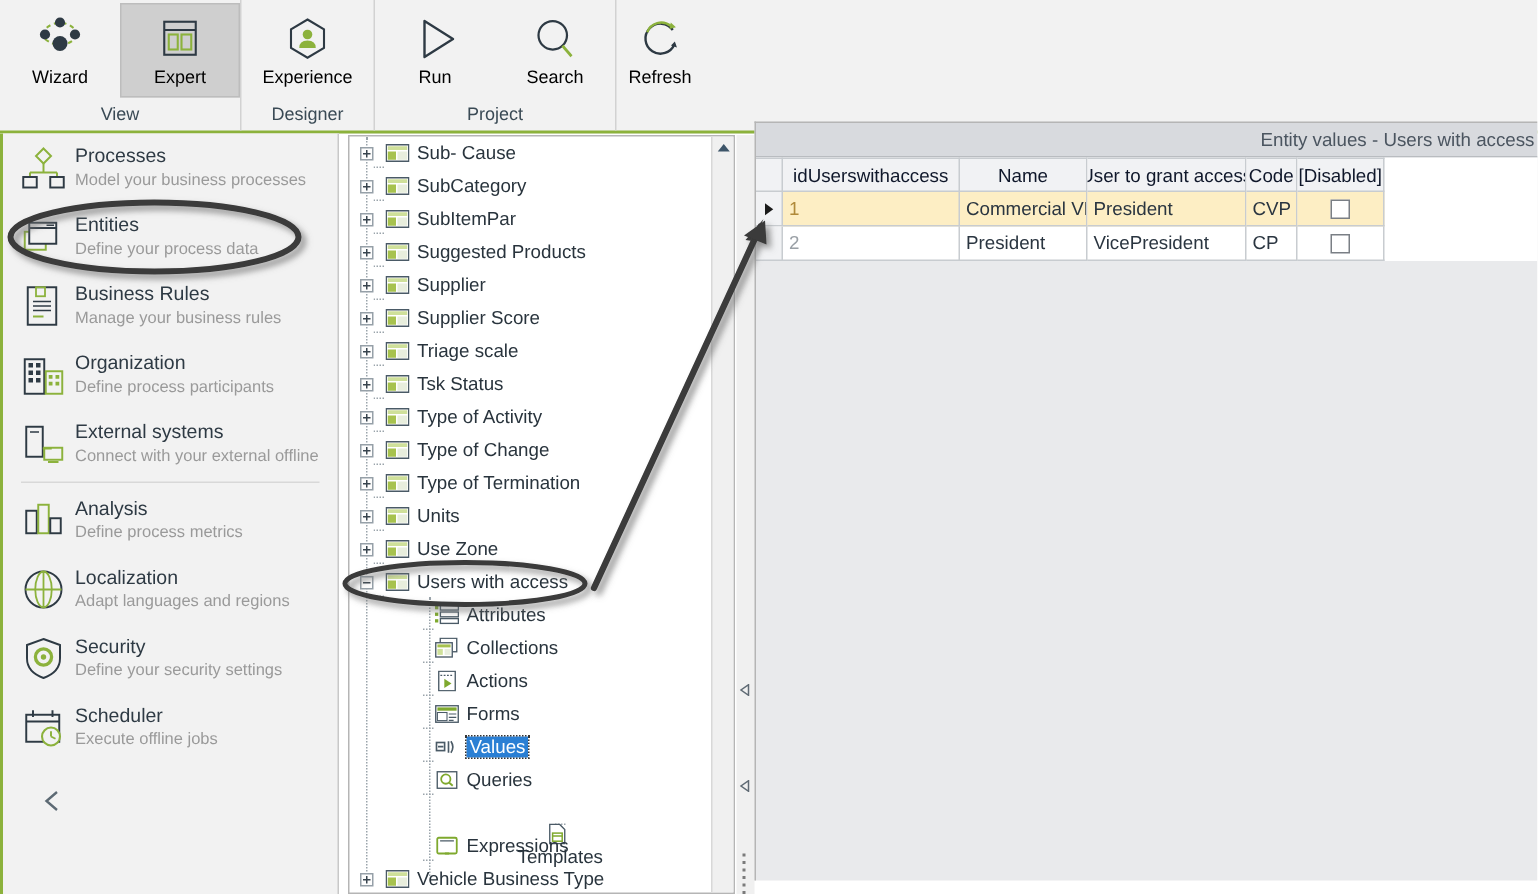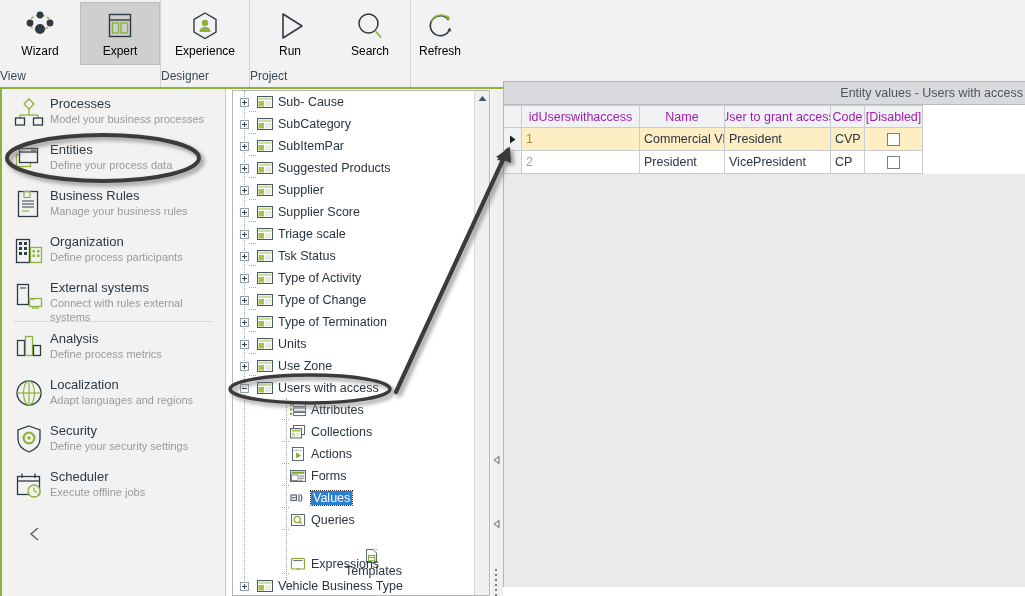--- a/index.html
+++ b/index.html
@@ -18,21 +18,21 @@
   #ribbon {
     position:absolute; left:0; top:0; width:1025px; height:89px;
     background:#f2f2f2;
     border-bottom:2px solid #8cb23c;
   }
   .ribbon-groups { display:flex; height:87px; }
   .rgroup { position:relative; height:87px; display:flex; flex-direction:column; }
   .rgroup + .rgroup { border-left:1px solid #d2d2d2; }
   .rgroup-items { display:flex; flex:1; align-items:flex-start; }
   .rgroup-label {
-    height:20px; line-height:18px; 
+    height:20px; line-height:18px; text-align:center;
     font-size:12px; color:#3a4a55;
   }
   .rbtn {
     width:80px; height:63px; margin:2px 0 0 0;
     display:flex; flex-direction:column; align-items:center; justify-content:flex-start;
     padding-top:4px;
     cursor:default; background:transparent; border:1px solid transparent;
   }
   .rbtn.active { background:#cfcfcf; border:1px solid #bdbdbd; }
   .rbtn .ico { height:38px; display:flex; align-items:center; justify-content:center; }
@@ -140,21 +140,21 @@
   .grid-row { display:flex; height:23px; }
   .gcell {
     border-right:1px solid #c8ccd0;
     border-bottom:1px solid #c8ccd0;
     display:flex; align-items:center;
     padding:0 4px;
     font-size:12.5px; color:#2a3540;
     overflow:hidden; white-space:nowrap;
   }
   .grid-head .gcell {
-    background:#f1f2f4; justify-content:center; color:#a21caf;
+    background:#f1f2f4; justify-content:center; color:#0f172a;
     border-top:1px solid #c8ccd0;
   }
   .rowhdr {
     width:18px; flex:0 0 18px;
     background:#f1f2f4;
     border-right:1px solid #c8ccd0; border-bottom:1px solid #c8ccd0;
     display:flex; align-items:center; justify-content:center;
   }
   .grid-head .rowhdr { border-top:1px solid #c8ccd0; }
   .grid-row.sel .gcell { background:#fdeec4; }
@@ -342,21 +342,21 @@
       <svg width="32" height="32" viewBox="0 0 32 32">
         <rect x="4.5" y="4.5" width="11" height="20" fill="none" stroke="#2e3a44" stroke-width="1.3"></rect>
         <line x1="7" y1="8" x2="13" y2="8" stroke="#2e3a44" stroke-width="1"></line>
         <path d="M15.5 19 h6" stroke="#8cb23c" stroke-width="1.3" fill="none"></path>
         <rect x="16.5" y="18.5" width="12" height="8" fill="none" stroke="#8cb23c" stroke-width="1.3"></rect>
         <line x1="19" y1="28" x2="26" y2="28" stroke="#8cb23c" stroke-width="1.3"></line>
       </svg>
     </span>
     <span class="nav-txt">
       <span class="nav-title">External systems</span><br>
-      <span class="nav-sub">Connect with rules external systems</span>
+      <span class="nav-sub">Connect with your external offline</span>
     </span>
   </div>
 
   <div class="nav-sep"></div>
 
   <div class="nav-item">
     <span class="nav-ico">
       <svg width="32" height="32" viewBox="0 0 32 32">
         <rect x="4.5" y="9.5" width="7" height="15" fill="none" stroke="#2e3a44" stroke-width="1.3"></rect>
         <rect x="12.5" y="5.5" width="7" height="19" fill="none" stroke="#8cb23c" stroke-width="1.3"></rect>

